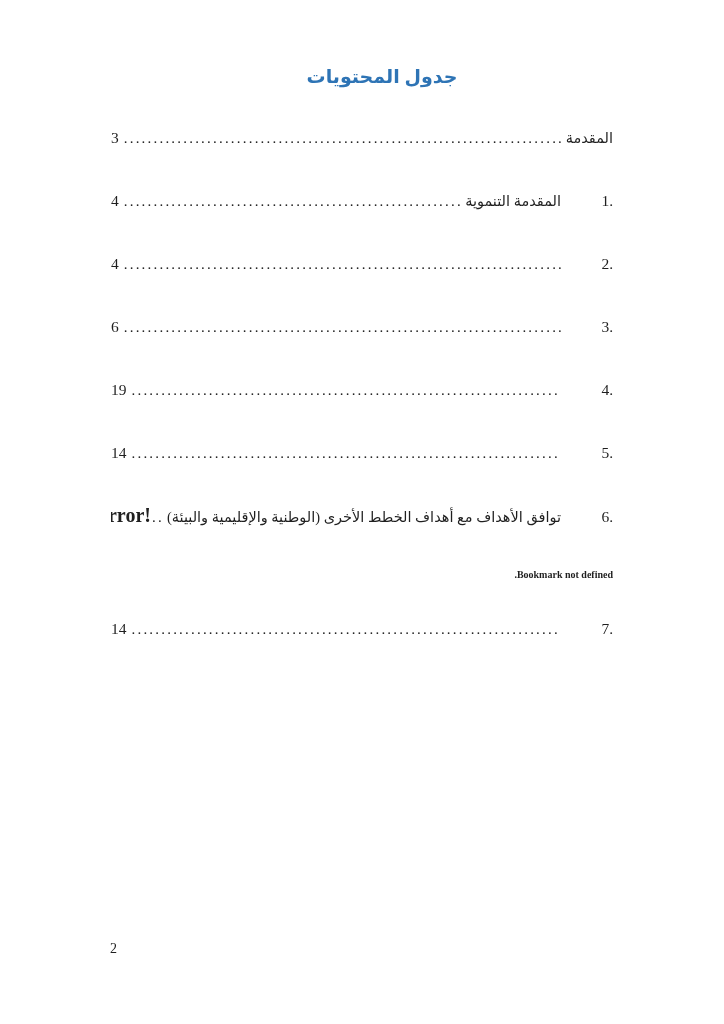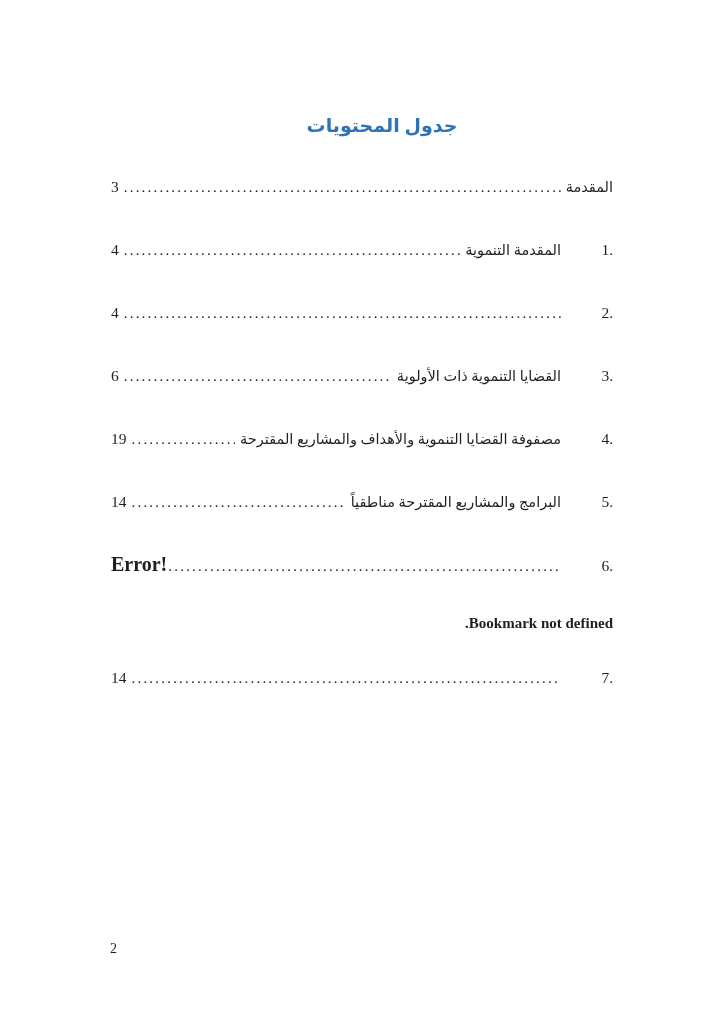--- a/index.html
+++ b/index.html
@@ -17,21 +17,21 @@
     color: #1f1f1f;
   }
   .content {
     position: absolute;
     left: 111px;
     top: 0;
     width: 502px;
   }
   .doc-title {
     margin: 0;
-    padding-top: 113px;
+    padding-top: 64px;
     line-height: 26px;
     text-align: center;
     direction: rtl;
     font-size: 19px;
     font-weight: 700;
     position: relative;
     left: 20px;
     font-family: "Liberation Serif", "DejaVu Sans", serif;
   }
   .toc {
@@ -85,21 +85,21 @@
     direction: ltr;
     unicode-bidi: isolate;
   }
   .toc-row.error-row {
     margin-bottom: 0;
   }
   .toc-row2 {
     direction: rtl;
     text-align: right;
     font-weight: 700;
-    font-size: 15px;
+    font-size: 10px;
     line-height: 23px;
     margin-top: 34px;
     margin-bottom: 31px;
   }
   .footer-pagenum {
     position: absolute;
     left: 110px;
     top: 941px;
     font-size: 14px;
   }
@@ -122,38 +122,36 @@
           <span class="dots">............................................................................................................................................................................................................................</span>
           <span class="pg">4</span>
         </div>
         <div class="toc-row">
           <span class="num">2.</span>
           <span class="dots">............................................................................................................................................................................................................................</span>
           <span class="pg">4</span>
         </div>
         <div class="toc-row">
           <span class="num">3.</span>
-          <span class="title">القضايا التنموية ذات الأولوية</span>
           <span class="dots">............................................................................................................................................................................................................................</span>
           <span class="pg">6</span>
         </div>
         <div class="toc-row">
           <span class="num">4.</span>
-          <span class="title">مصفوفة القضايا التنموية والأهداف والمشاريع المقترحة</span>
           <span class="dots">............................................................................................................................................................................................................................</span>
           <span class="pg">19</span>
         </div>
         <div class="toc-row">
           <span class="num">5.</span>
-          <span class="title">البرامج والمشاريع المقترحة مناطقياً</span>
           <span class="dots">............................................................................................................................................................................................................................</span>
           <span class="pg">14</span>
         </div>
         <div class="toc-row error-row">
           <span class="num">6.</span>
+          <span class="title">توافق الأهداف مع أهداف الخطط الأخرى (الوطنية والإقليمية والبيئة)</span>
           <span class="dots">............................................................................................................................................................................................................................</span>
           <span class="err">Error!</span>
         </div>
         <div class="toc-row2"><span class="err">Bookmark not defined.</span></div>
         <div class="toc-row">
           <span class="num">7.</span>
           <span class="dots">............................................................................................................................................................................................................................</span>
           <span class="pg">14</span>
         </div>
       </div>

